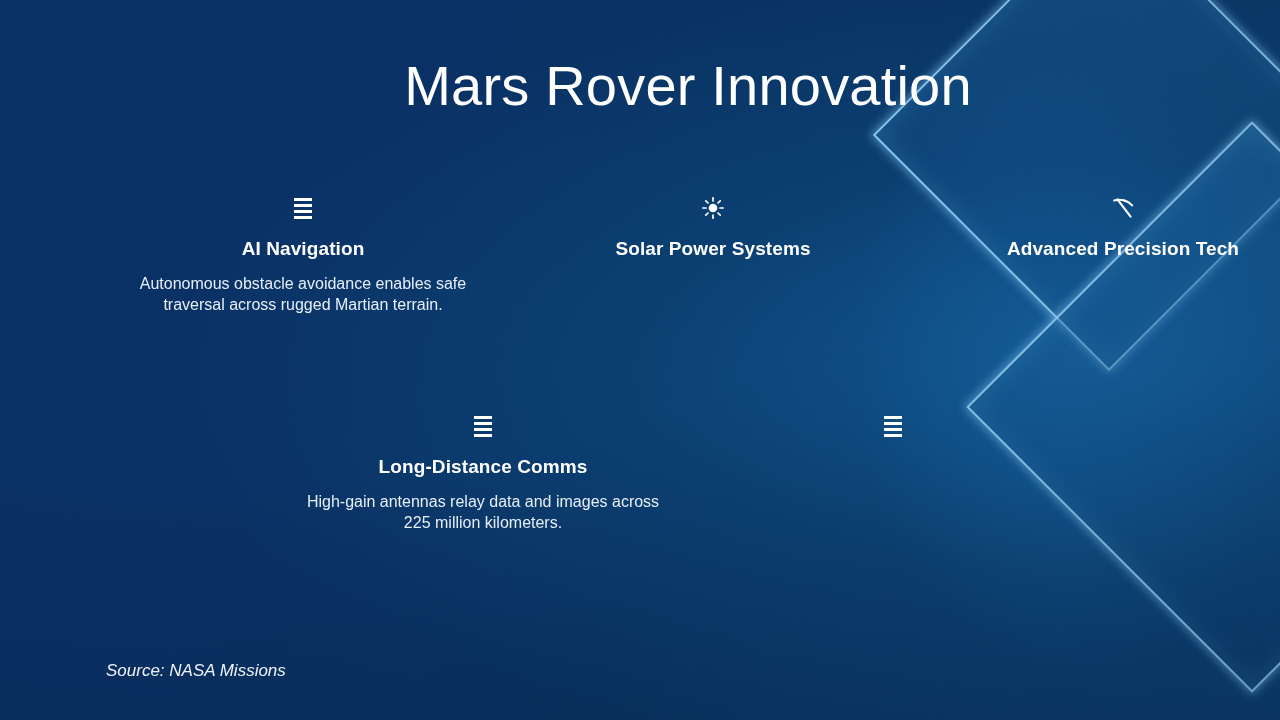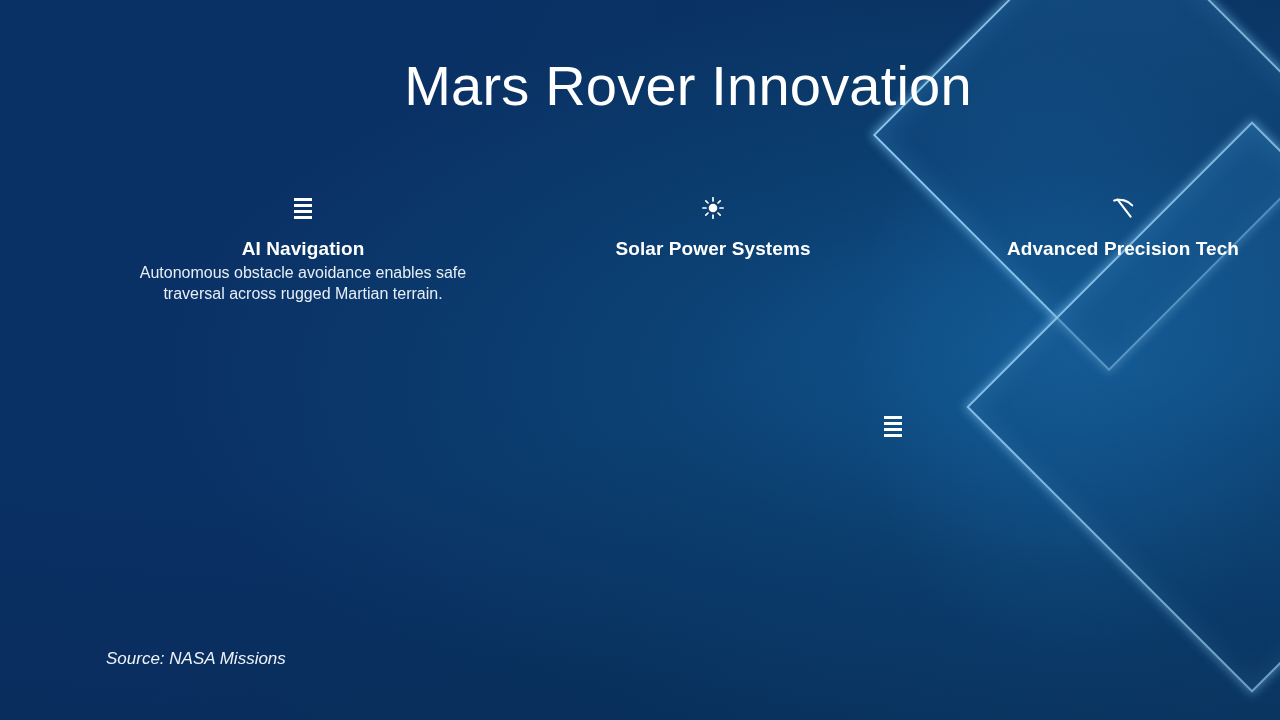--- a/index.html
+++ b/index.html
@@ -116,30 +116,31 @@
   .card-title {
     margin-top: 8px;
     color: #ffffff;
     font-size: 19px;
     font-weight: bold;
     line-height: 26px;
     letter-spacing: 0.1px;
   }
 
   .card-body {
+    margin-top: 11px;
     color: #e6eef6;
     font-size: 16px;
     font-weight: 400;
     line-height: 21px;
   }
 
   .source-note {
     position: absolute;
     left: 58px;
-    bottom: 50px;
+    bottom: 38px;
     color: #eef3f9;
     font-size: 17px;
     font-style: italic;
     line-height: 22px;
   }
 </style>
 </head>
 <body>
 
 <div id="slide">
@@ -196,30 +197,42 @@
             <line x1="6.4" y1="3.4" x2="19.6" y2="20.6" stroke="#ffffff" stroke-width="2.1" stroke-linecap="round"></line>
           </svg>
         </div>
         <div class="card-title">Advanced Precision Tech</div>
       </div>
 
     </div>
 
     <div class="row row-bottom">
 
-
       <div class="card">
         <div class="card-icon">
           <svg width="20" height="24" viewBox="0 0 20 24" aria-hidden="true">
             <rect x="1" y="2" width="18" height="3" fill="#ffffff"></rect>
             <rect x="1" y="8" width="18" height="3" fill="#ffffff"></rect>
             <rect x="1" y="14" width="18" height="3" fill="#ffffff"></rect>
             <rect x="1" y="20" width="18" height="3" fill="#ffffff"></rect>
           </svg>
         </div>
+        <div class="card-title">Long-Distance Comms</div>
+        <div class="card-body">High-gain antennas relay data and images across 225 million kilometers.</div>
+      </div>
+
+      <div class="card">
+        <div class="card-icon">
+          <svg width="20" height="24" viewBox="0 0 20 24" aria-hidden="true">
+            <rect x="1" y="2" width="18" height="3" fill="#ffffff"></rect>
+            <rect x="1" y="8" width="18" height="3" fill="#ffffff"></rect>
+            <rect x="1" y="14" width="18" height="3" fill="#ffffff"></rect>
+            <rect x="1" y="20" width="18" height="3" fill="#ffffff"></rect>
+          </svg>
+        </div>
       </div>
 
     </div>
 
     <div class="source-note">Source: NASA Missions</div>
 
   </div>
 </div>
 
 </body></html>

